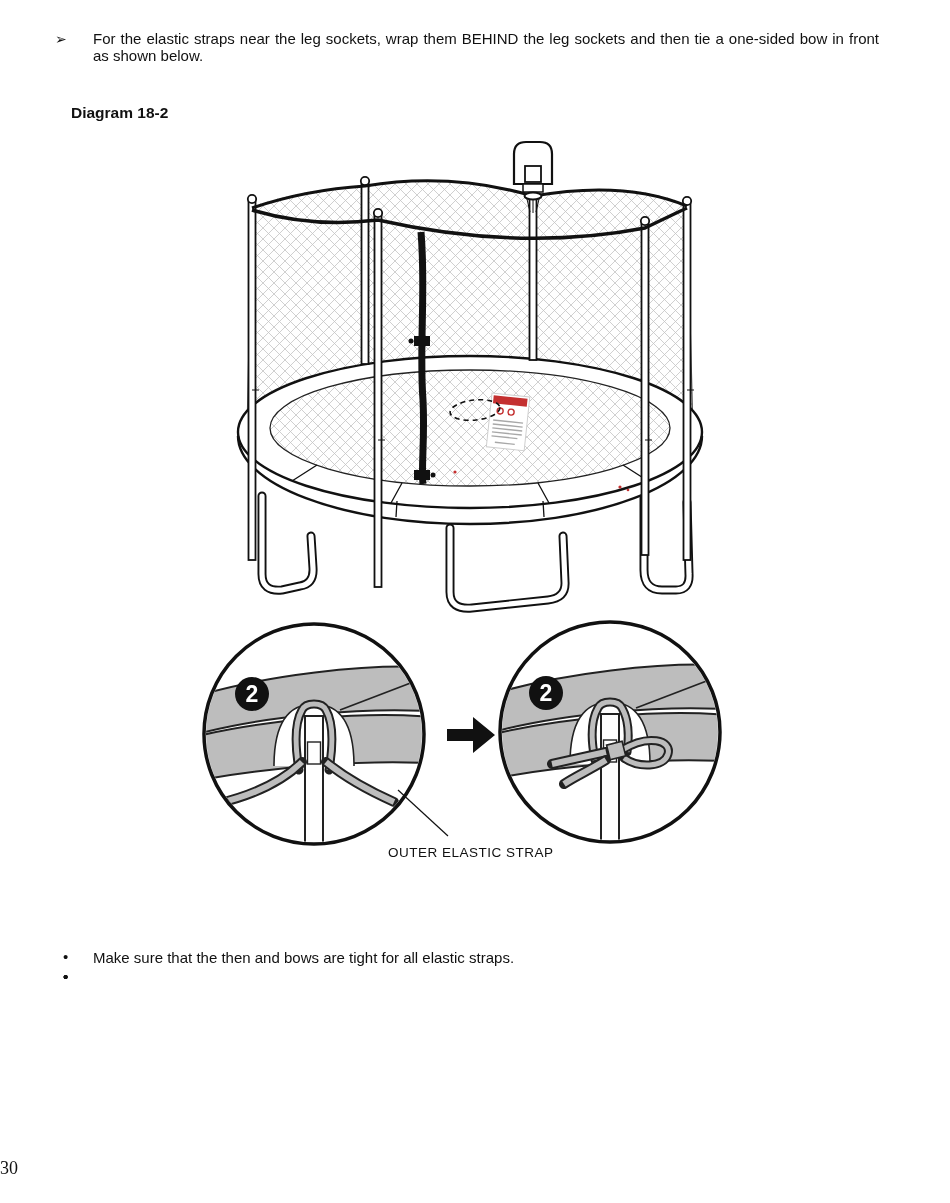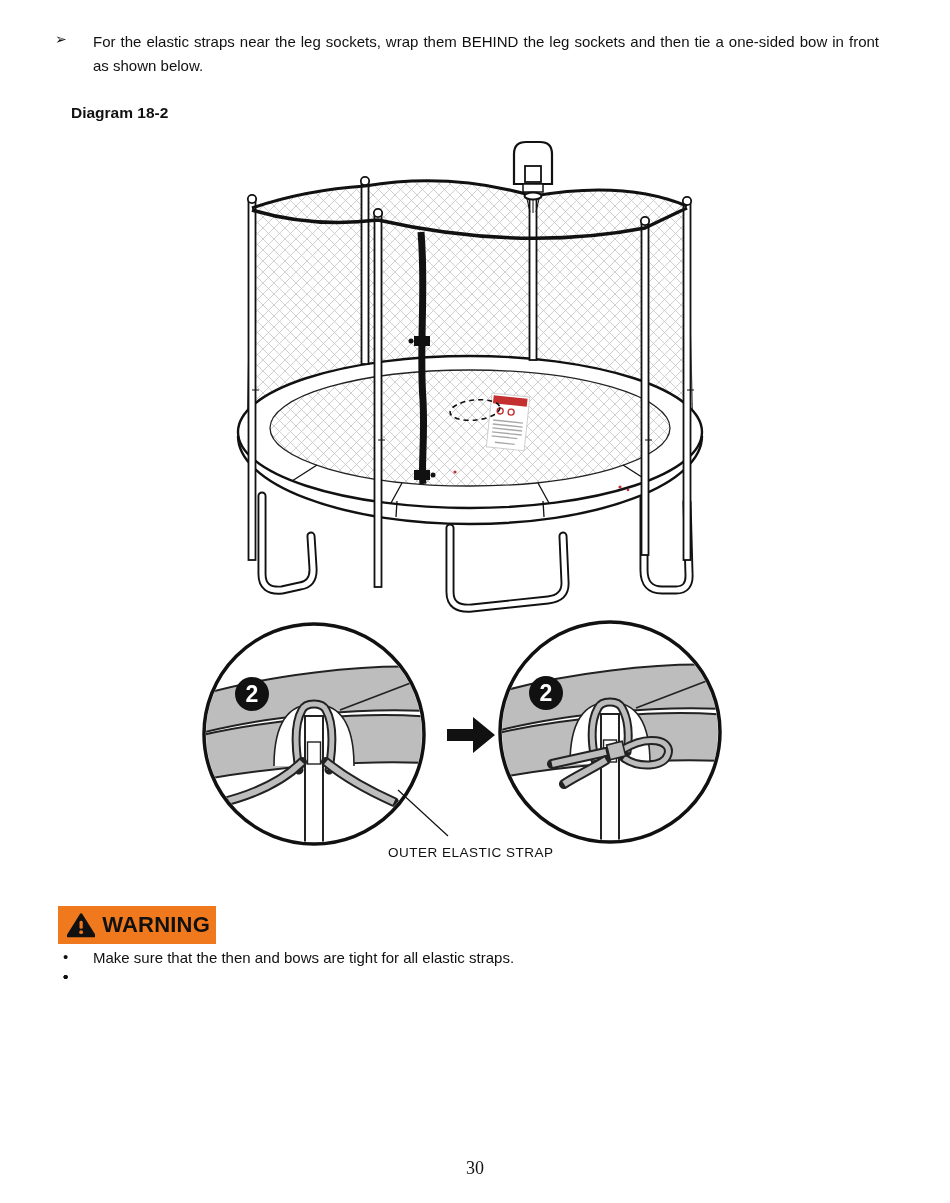--- a/index.html
+++ b/index.html
@@ -2,34 +2,34 @@
 <html style="--warning_orange: #F0791E; --pad_gray: #BDBDBD; --ink: #111111; --label_red: #C43030;"><head>
 <meta charset="utf-8">
 <style>
   html,body { margin:0; padding:0; background:#fff; }
   .page {
     position:relative; width:950px; height:1203px; background:#ffffff;
     font-family:"Liberation Sans", sans-serif; color:#111; overflow:hidden;
   }
   .intro { position:absolute; left:55px; top:30px; width:824px; display:flex; }
   .intro .marker { width:38px; flex:0 0 38px; font-size:14px; padding-top:1px; }
-  .intro .itext { margin:0; flex:1; font-size:15px; line-height:24px; text-align:justify; }
+  .intro .itext { margin:0; flex:1; font-size:15px; line-height:17px; text-align:justify; }
   .diagram-title { position:absolute; left:55px; top:88px; margin:16px; font-size:15.5px; font-weight:bold; }
   svg.tramp   { position:absolute; left:230px; top:140px; }
   svg.details { position:absolute; left:190px; top:612px; }
   .warning-banner {
     position:absolute; left:58px; top:906px; width:158px; height:38px;
     background:var(--warning_orange,#F0791E);
     display:flex; align-items:center; gap:7px; padding:0 6px 0 9px; box-sizing:border-box;
   }
   .warning-banner .wtitle { font-weight:bold; font-size:22px; letter-spacing:0.2px; color:#111; white-space:nowrap; }
   .warning-list { position:absolute; left:55px; top:948px; width:845px; margin:0; padding:0; list-style:none; }
   .warning-list li { position:relative; padding-left:38px; font-size:15px; line-height:19.8px; text-align:justify; }
   .warning-list li .bullet { position:absolute; left:8px; top:-1px; font-size:15px; }
-  .page-number { position:absolute; left:0; right:0; top:1158px; text-align:center;
+  .page-number { position:absolute; left:0; right:0; top:1158px; text-align:left;
     font-family:"Liberation Serif", serif; font-size:18px; color:#111; }
 </style>
 </head>
 <body>
 
 <div class="page">
 
   <div class="intro">
     <span class="marker">➢</span>
     <p class="itext">For the elastic straps near the leg sockets, wrap them BEHIND the leg sockets and then tie a one-sided bow in front as shown below.</p>
@@ -179,28 +179,20 @@
       </g>
       <circle cx="420" cy="120" r="110" fill="none" stroke="#111" stroke-width="3.5"></circle>
       <circle cx="356" cy="81" r="17" fill="#111"></circle>
       <text x="356" y="89" text-anchor="middle" font-family="Liberation Sans, sans-serif" font-size="23" font-weight="bold" fill="#fff">2</text>
     </g>
 
     <path d="M208,178 L258,224" stroke="#111" stroke-width="1.2" fill="none"></path>
     <text x="198" y="245" font-family="Liberation Sans, sans-serif" font-size="13.5" letter-spacing="0.5" fill="#111">OUTER ELASTIC STRAP</text>
   </svg>
 
-  <div class="warning-banner">
-    <svg width="30" height="27" viewBox="0 0 30 27">
-      <path d="M15,2 L29,24.5 L1,24.5 Z" fill="#111" stroke="#111" stroke-width="3" stroke-linejoin="round"></path>
-      <rect x="13.3" y="8.5" width="3.4" height="8.5" rx="1.6" fill="var(--warning_orange,#F0791E)"></rect>
-      <circle cx="15" cy="20.6" r="2" fill="var(--warning_orange,#F0791E)"></circle>
-    </svg>
-    <span class="wtitle">WARNING</span>
-  </div>
 
   <ul class="warning-list">
     <li>
       <span class="bullet">•</span>
       <span>Make sure that the then and bows are tight for all elastic straps.</span>
     </li>
     <li>
       <span class="bullet">•</span>
     </li>
     <li>

